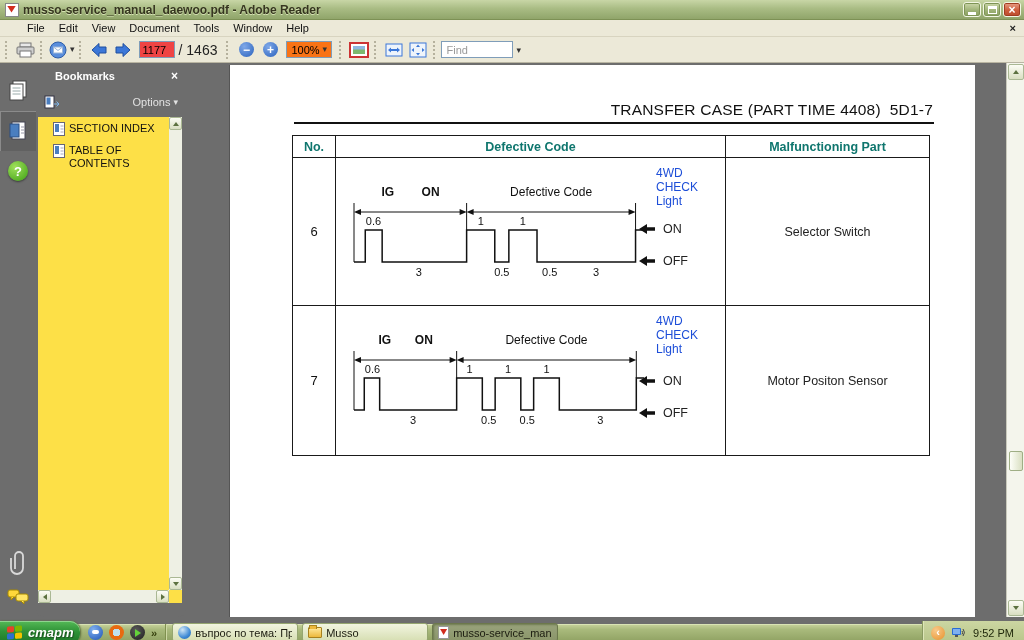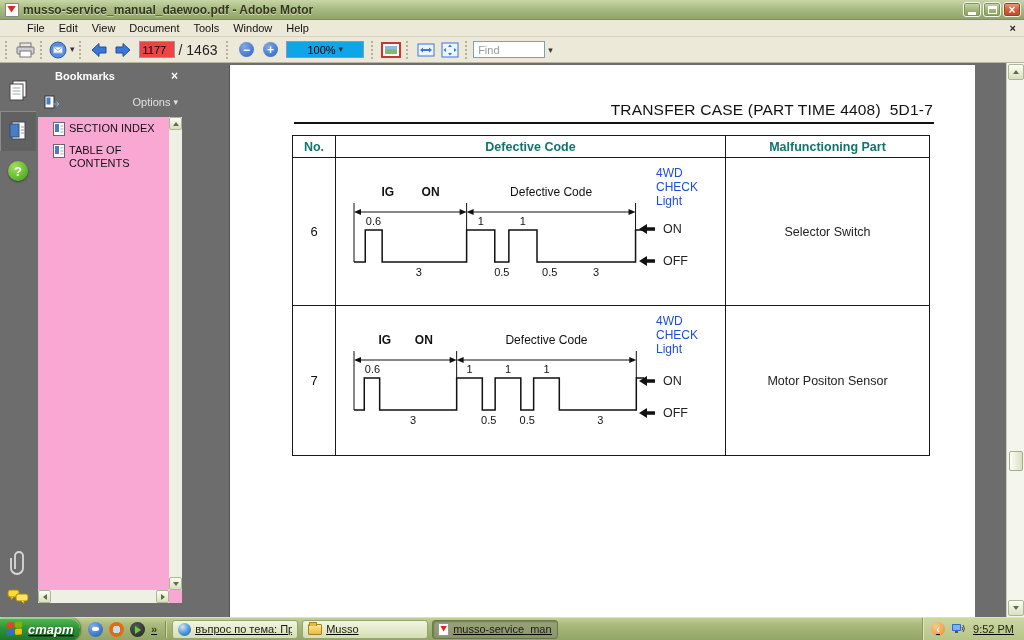--- a/index.html
+++ b/index.html
@@ -34,22 +34,22 @@
   .toolbar { position:absolute; top:37px; left:0; right:0; height:26px; background:#ece9d8;
     border-bottom:1px solid #b9b5a2; display:flex; align-items:center; padding-left:2px; }
   .grip { width:5px; height:18px; margin:0 3px; border-left:2px dotted #b5b19d; }
   .tbtn { background:transparent; border:1px solid transparent; border-radius:2px; height:22px; min-width:24px;
     display:flex; align-items:center; justify-content:center; gap:1px; cursor:default; }
   .caret { font-size:9px; color:#333; line-height:1; }
   .page-input { width:36px; height:17px; border:1px solid #7f9db9; font-size:11px; padding:0 3px; margin-left:4px; background:#ef4444; }
   .page-total { font-size:14px; color:#222; margin:0 6px 0 4px; }
   .zoomcirc { width:15px; height:15px; border-radius:50%; background:radial-gradient(circle at 35% 30%,#7fa8e8,#2a62bd);
     color:#fff; font-size:12px; font-weight:bold; display:flex; align-items:center; justify-content:center; line-height:1; }
-  .zoom-box { display:flex; align-items:center; gap:3px; background:#0ea5e9; border:1px solid #7f9db9; height:17px;
-    padding:0 20px; font-size:11px; margin:0 4px; min-width:46px; }
+  .zoom-box { display:flex; align-items:center; gap:3px; background:#f97316; border:1px solid #7f9db9; height:17px;
+    padding:0 4px; font-size:11px; margin:0 4px; min-width:46px; }
   .find-input { width:72px; height:17px; border:1px solid #7f9db9; font-size:11px; padding:0 4px; background:#fff; }
   .find-input::placeholder { color:#9a9a9a; }
   .caret-btn { background:transparent; border:none; font-size:9px; margin-left:3px; color:#333; }
 
   
   .main { position:absolute; top:63px; bottom:23px; left:0; right:0; background:#6d6d6d; }
 
   .navstrip { position:absolute; left:0; top:0; bottom:0; width:36px; background:#6d6d6d; }
   .navtab { width:36px; height:40px; display:flex; align-items:center; justify-content:center; cursor:default; }
   .navtab.selected { background:#616161; box-shadow:inset 1px 1px 0 #8b8b8b; }
@@ -57,21 +57,21 @@
     color:#fff; font-weight:bold; font-size:13px; display:flex; align-items:center; justify-content:center;
     box-shadow:0 1px 2px #3a3a3a; }
   .nav-bottom { position:absolute; bottom:12px; left:0; width:36px; display:flex; flex-direction:column; gap:14px; align-items:center; }
 
   
   .bm-panel { position:absolute; left:36px; top:0; width:150px; bottom:0; background:#6d6d6d; border-radius:0 0 8px 8px; }
   .bm-header { height:26px; display:flex; align-items:center; padding:0 8px; color:#fff; font-size:11px; font-weight:bold;margin-left:11px; }
   .bm-close { margin-left:auto; color:#fff; font-weight:bold; font-size:12px; cursor:default; }
   .bm-options { height:26px; display:flex; align-items:center; padding:0 8px; color:#e2e2e2; font-size:11px; }
   .bm-options .opt { margin-left:auto; display:flex; gap:3px; align-items:center; cursor:default; }
-  .bm-list { position:absolute; left:2px; right:4px; top:54px; bottom:14px; background:#f9a8d4; }
+  .bm-list { position:absolute; left:2px; right:4px; top:54px; bottom:14px; background:#fde047; }
   .bm-items { position:absolute; left:0; top:0; right:13px; bottom:13px; overflow:hidden; }
   .bm-item { display:flex; gap:4px; padding:5px 0 3px 15px; font-size:11px; color:#111; cursor:default; align-items:flex-start; }
   .bm-item .lbl { width:95px; line-height:13px; }
   .vsb { position:absolute; right:0; top:0; bottom:13px; width:13px; background:#eef0e4; }
   .hsb { position:absolute; left:0; right:13px; bottom:0; height:13px; background:#eef0e4; }
   .sb-btn { position:absolute; width:13px; height:13px; background:linear-gradient(180deg,#fcfdf5,#d9dfc2);
     border:1px solid #aab894; border-radius:2px; display:flex; align-items:center; justify-content:center; }
   .tri { width:0; height:0; }
   .tri.up    { border-left:3px solid transparent; border-right:3px solid transparent; border-bottom:4px solid #5c7140; }
   .tri.down  { border-left:3px solid transparent; border-right:3px solid transparent; border-top:4px solid #5c7140; }
@@ -101,23 +101,23 @@
   .oo.off { top:96px; }
   .oo svg { display:block; }
 
   
   .vscroll { position:absolute; right:0; top:0; bottom:0; width:18px; background:#f4f5ec; border-left:1px solid #c9c9bc; }
   .vscroll .sb-btn { width:16px; height:16px; left:1px; }
   .vs-thumb { position:absolute; left:2px; top:388px; width:14px; height:20px;
     background:linear-gradient(90deg,#fdfef8,#d9dfc2); border:1px solid #9fae85; border-radius:2px; }
 
   
-  .taskbar { position:absolute; bottom:0; left:0; right:0; height:23px;
+  .taskbar { position:absolute; bottom:0; left:0; right:0; height:16px;
     background:linear-gradient(180deg,#c3cf97 0%,#a9ba7c 30%,#93a566 100%);
-    border-top:1px solid #d9e3b4; display:flex; align-items:center;text-decoration:underline; }
+    border-top:1px solid #d9e3b4; display:flex; align-items:center; }
   .startbtn { height:23px; width:80px; display:flex; align-items:center; gap:5px; padding-left:7px;
     background:linear-gradient(180deg,#55b957 0%,#2f9337 45%,#1d7527 100%);
     border-radius:0 10px 10px 0; box-shadow:1px 0 2px #5a6b3b, inset 0 1px 0 #8fd48f; cursor:default; }
   .startbtn .lbl { color:#fff; font-size:13px; font-weight:bold; font-style:italic; text-shadow:1px 1px 1px #1b4f20; }
   .flag { width:16px; height:14px; display:grid; grid-template-columns:7px 7px; grid-template-rows:6px 6px; gap:1px; transform:skewY(-5deg); }
   .flag i { border-radius:1.5px; }
   .flag .r { background:#e8402a; } .flag .g { background:#7db700; }
   .flag .b { background:#2e6fd0; } .flag .y { background:#f3c300; }
   .qlaunch { display:flex; align-items:center; gap:6px; padding:0 8px; }
   .ql-icon { width:15px; height:15px; border-radius:50%; cursor:default; }
@@ -152,21 +152,21 @@
 
   svg text { font-family:"Liberation Sans", sans-serif; }
 </style>
 </head>
 <body>
 
 <div id="app">
 
   <div class="titlebar">
     <div class="app-icon"></div>
-    <div class="title-text">musso-service_manual_daewoo.pdf - Adobe Motor</div>
+    <div class="title-text">musso-service_manual_daewoo.pdf - Adobe Reader</div>
     <div class="winbtns">
       <div class="wbtn">
           <span class="glyph-min"></span>
         </div>
       <div class="wbtn">
           <span class="glyph-restore"></span>
         </div>
       <div class="wbtn close">
           <span>×</span>
         </div>

